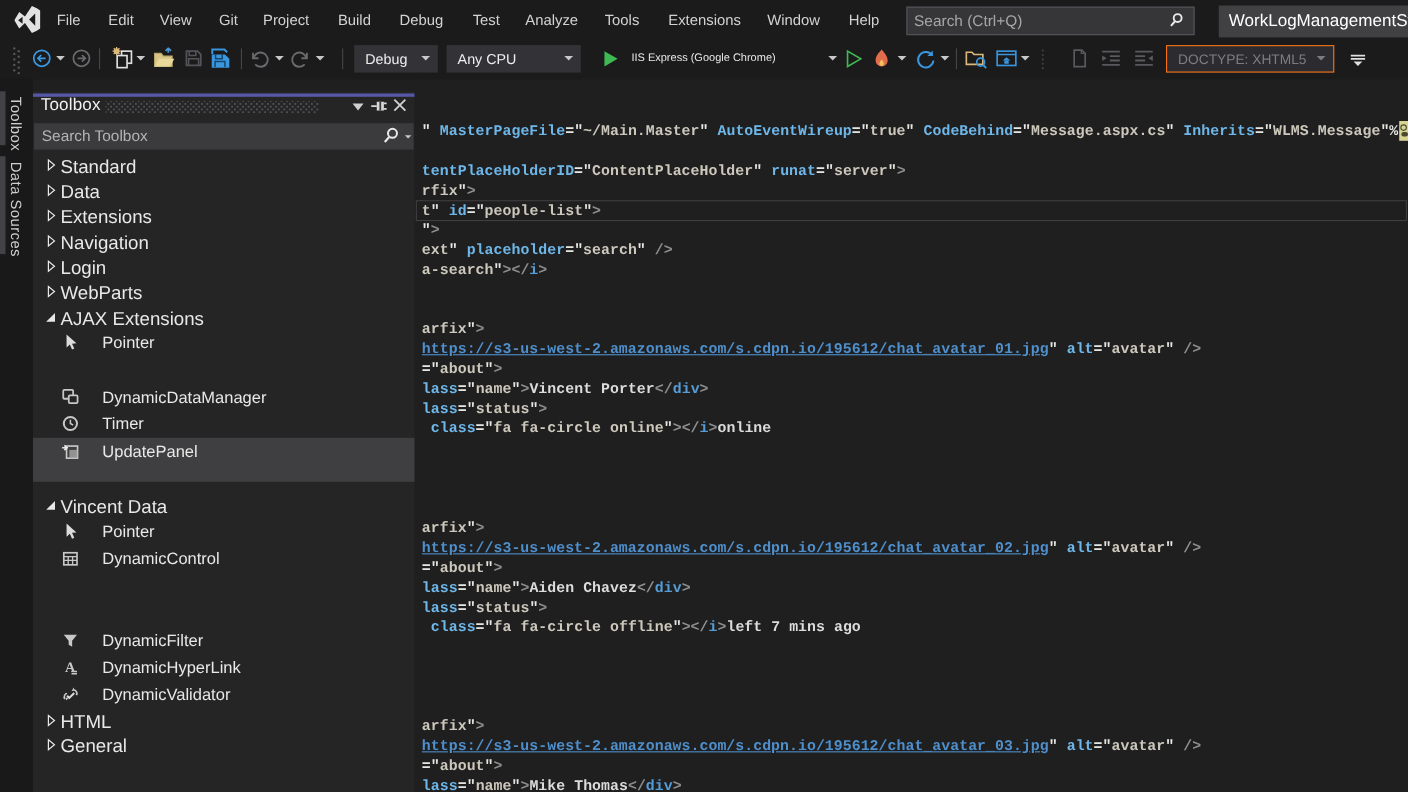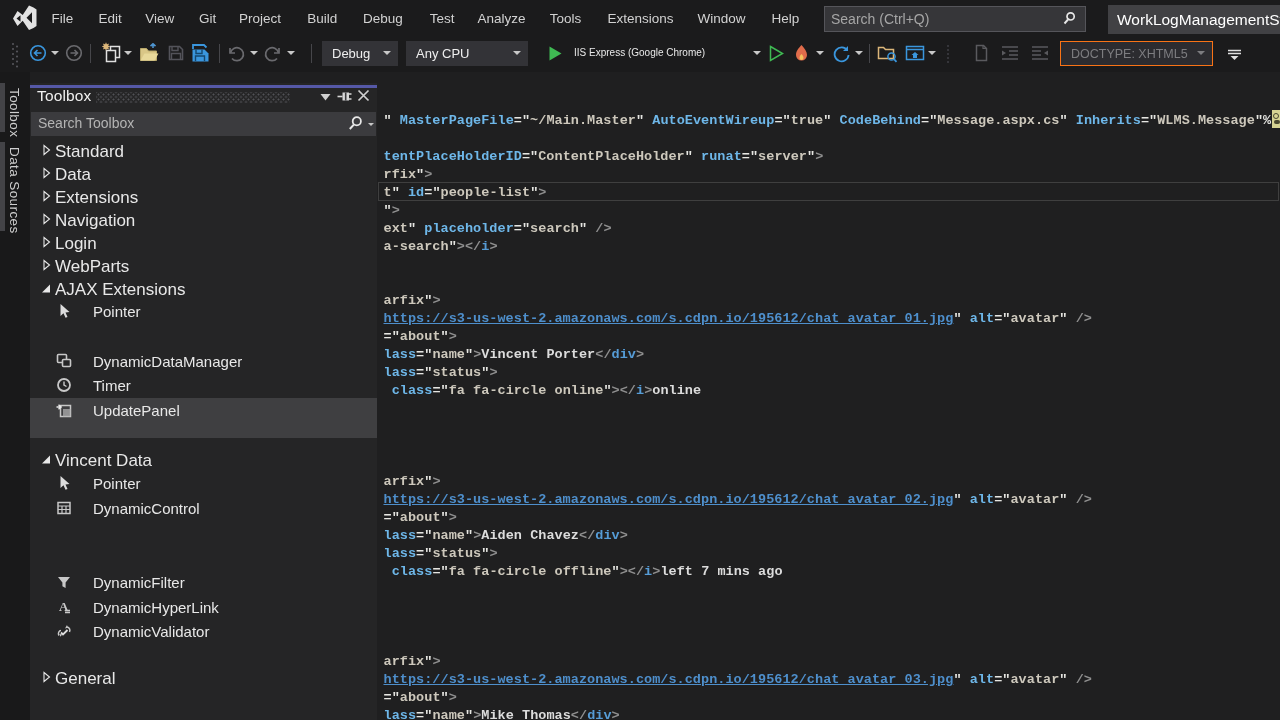--- a/index.html
+++ b/index.html
@@ -354,20 +354,26 @@
         </svg></span>
       <span class="tlbl2">DynamicHyperLink</span>
     </div>
 <div class="trow" style="top:536px;height:24px">
       <span class="ticon"><svg width="16" height="16" viewBox="0 0 16 16">
           <path d="M3 12.5c-1.5-2 0-5 2-5m6-3.5c2.5.5 3.5 3 2.5 5" fill="none" stroke="#c8c8c8" stroke-width="1.5"></path>
           <path d="M11 2l.8 2.8L9 5.5zM4.2 13.8l-.6-2.8 2.7.6z" fill="#c8c8c8"></path>
           <path d="M5 9.5l2 2L11.5 7" fill="none" stroke="#dcdcdc" stroke-width="1.8"></path>
         </svg></span>
       <span class="tlbl2">DynamicValidator</span>
+    </div>
+<div class="trow" style="top:561px">
+      <span class="tri"><svg width="14" height="14" viewBox="0 0 14 14">
+          <path d="M5 2.5L10.5 7 5 11.5z" fill="none" stroke="#e8e8e8" stroke-width="1.1"></path>
+        </svg></span>
+      <span class="tlbl">HTML</span>
     </div>
 <div class="trow" style="top:583px">
       <span class="tri"><svg width="14" height="14" viewBox="0 0 14 14">
           <path d="M5 2.5L10.5 7 5 11.5z" fill="none" stroke="#e8e8e8" stroke-width="1.1"></path>
         </svg></span>
       <span class="tlbl">General</span>
     </div>
 </div>
 
 <div id="editor"></div>

